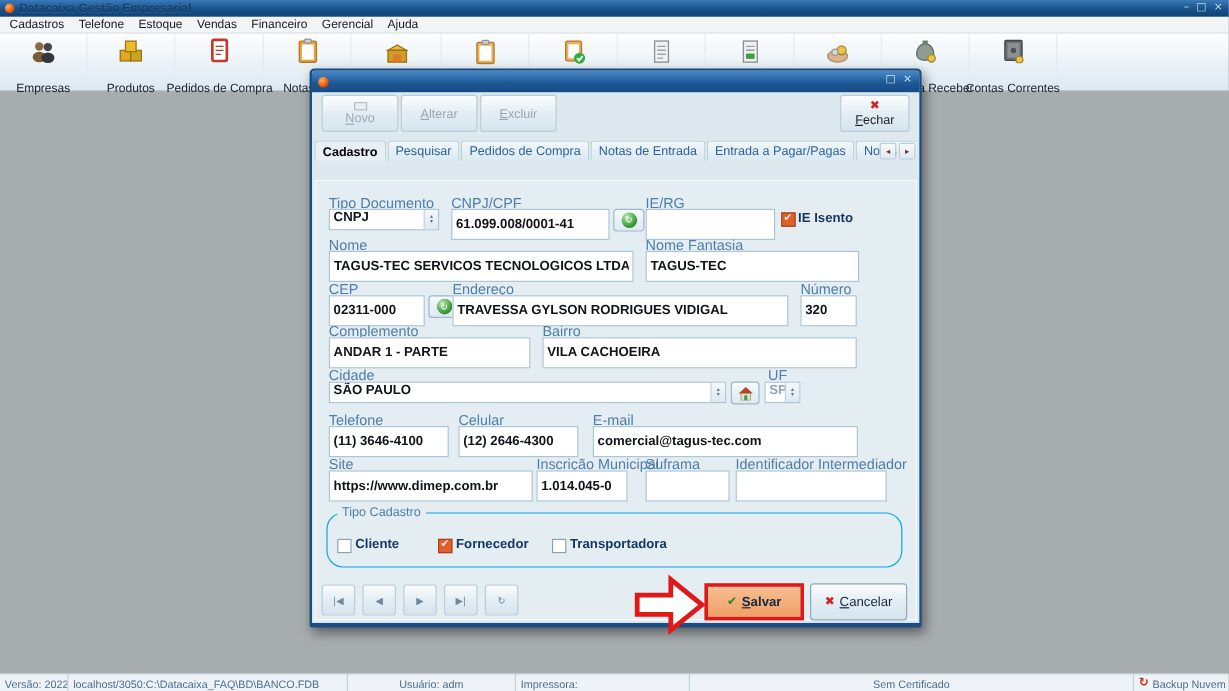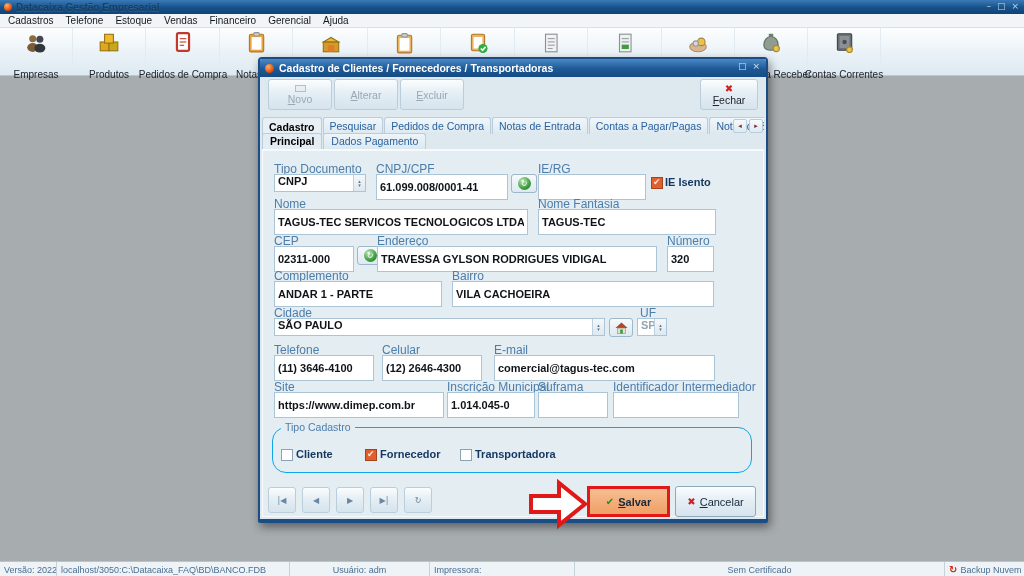--- a/index.html
+++ b/index.html
@@ -244,21 +244,20 @@
           <circle cx="15" cy="17" r="2.6" fill="#e8c44a" stroke="#a8842a"></circle>
         </svg>
     </span>
     <span class="tb-lbl">Contas Correntes</span>
   </div>
 </div>
 
 <div class="dialog">
   <div class="dlg-titlebar">
     <span class="app-ball" style="width:9px;height:9px"></span>
-    <span>Cadastro de Clientes / Fornecedores / Transportadoras</span>
     <span class="dlg-controls">
       <span>□</span>
       <span>×</span>
     </span>
   </div>
   <div class="dlg-body">
 
     <div class="crud-btn disabled" style="left:8px;width:64px">
       <span class="novo-ico"></span>
       <span class="ak">Novo</span>
@@ -272,31 +271,27 @@
     <div class="crud-btn" style="left:440px;width:58px">
       <span class="fechar-x">✖</span>
       <span class="ak">Fechar</span>
     </div>
 
     <div class="tabs">
       <span class="tab active">Cadastro</span>
       <span class="tab">Pesquisar</span>
       <span class="tab">Pedidos de Compra</span>
       <span class="tab">Notas de Entrada</span>
-      <span class="tab">Contas a Pagar/Pagas</span>
+      <span class="tab">Entrada a Pagar/Pagas</span>
       <span class="tab">Notas de Saída</span>
 
     </div>
     <span class="tab-scroll" style="left:473px">◂</span>
     <span class="tab-scroll" style="left:489px">▸</span>
 
-    <div class="subtabs">
-      <span class="subtab active">Principal</span>
-      <span class="subtab">Dados Pagamento</span>
-    </div>
 
     <div class="form-panel"></div>
 
     <span class="fl" style="left:14px;top:85px">Tipo Documento</span>
     <div class="combo" style="left:14px;top:97px;width:92px">
       <span class="cval">CNPJ</span>
       <span class="spin">▴<br>▾</span>
     </div>
     <span class="fl" style="left:116px;top:85px">CNPJ/CPF</span>
     <input class="fi" style="left: 116px; top: 97px; width: 132px;" value="61.099.008/0001-41">
@@ -349,21 +344,21 @@
     <span class="fl" style="left:14px;top:266px">Telefone</span>
     <input class="fi" style="left: 14px; top: 278px; width: 100px;" value="(11) 3646-4100">
     <span class="fl" style="left:122px;top:266px">Celular</span>
     <input class="fi" style="left: 122px; top: 278px; width: 100px;" value="(12) 2646-4300">
     <span class="fl" style="left:234px;top:266px">E-mail</span>
     <input class="fi" style="left: 234px; top: 278px; width: 221px;" value="comercial@tagus-tec.com">
 
     <span class="fl" style="left:14px;top:303px">Site</span>
     <input class="fi" style="left: 14px; top: 315px; width: 170px;" value="https://www.dimep.com.br">
     <span class="fl" style="left:187px;top:303px">Inscrição Municipal</span>
-    <input class="fi" style="left: 187px; top: 315px; width: 88px;" value="1.014.045-0">
+    <input class="fi" style="left: 187px; top: 315px; width: 76px;" value="1.014.045-0">
     <span class="fl" style="left:278px;top:303px">Suframa</span>
     <input class="fi" style="left: 278px; top: 315px; width: 70px;" value="">
     <span class="fl" style="left:353px;top:303px">Identificador Intermediador</span>
     <input class="fi" style="left: 353px; top: 315px; width: 126px;" value="">
 
     <div class="groupbox">
       <span class="legend">Tipo Cadastro</span>
     </div>
     <span class="cb" style="left:21px;top:372px"></span>
     <span class="cb-label" style="left:36px;top:371px">Cliente</span>

